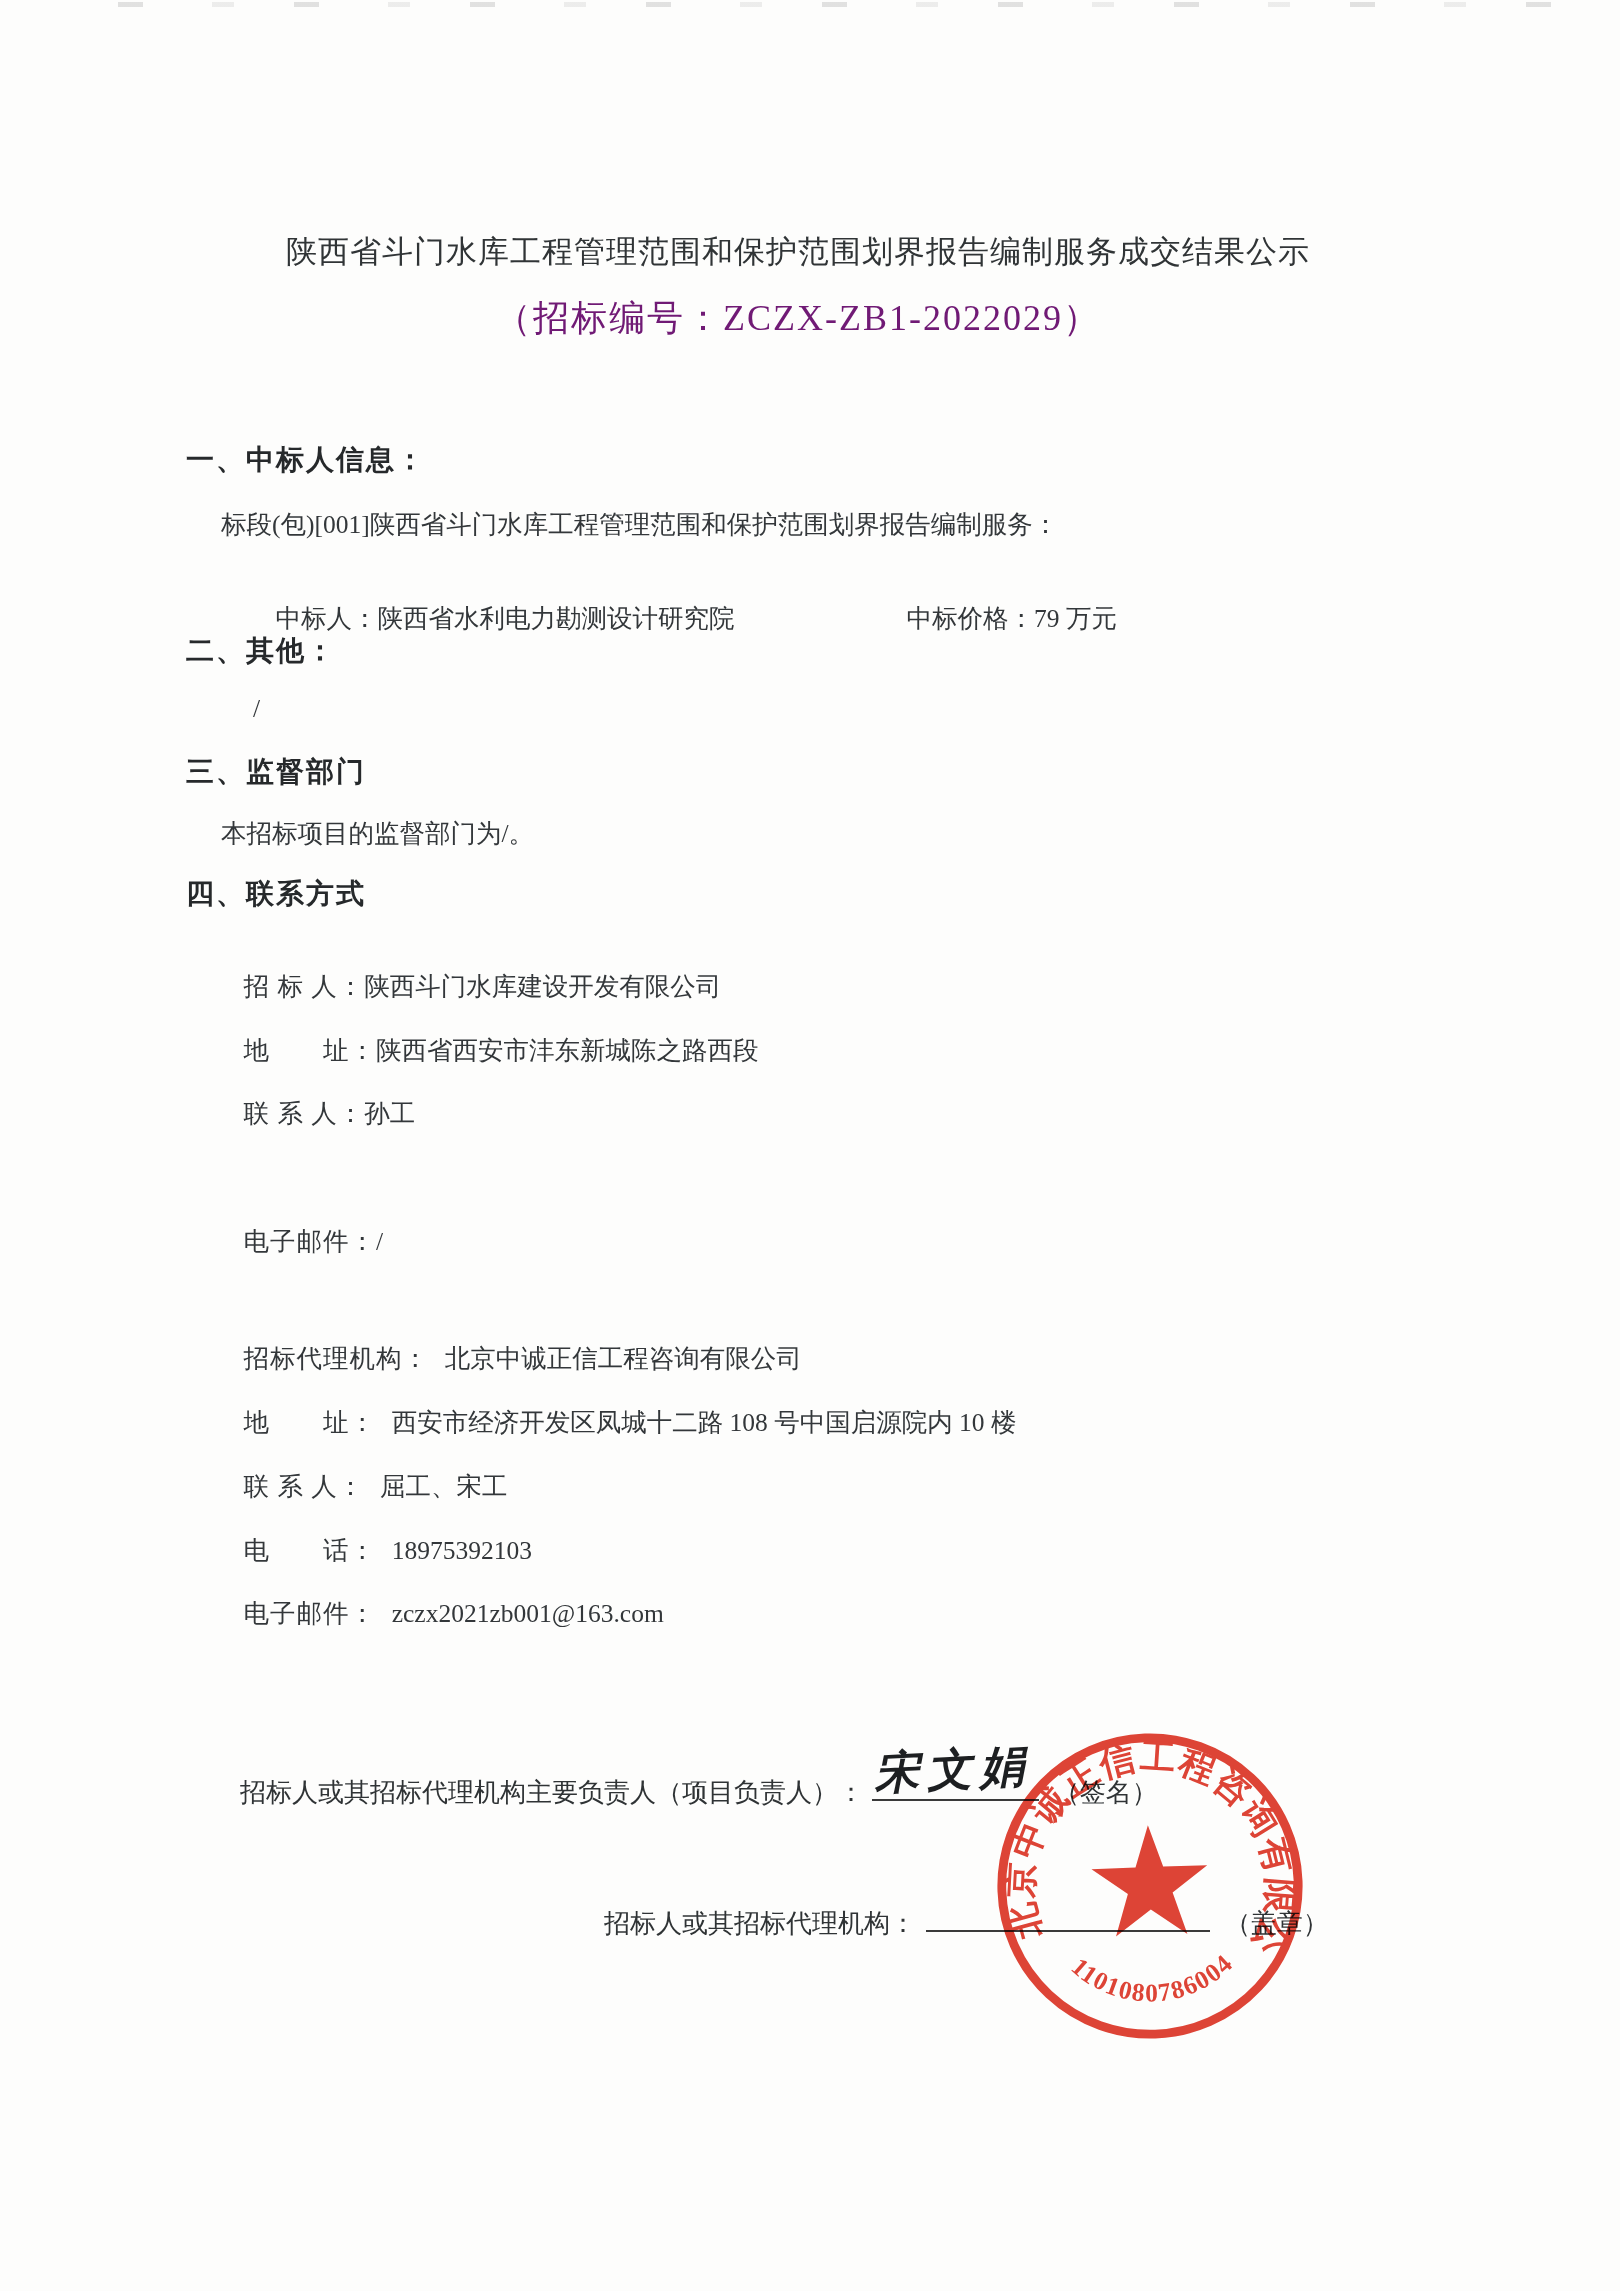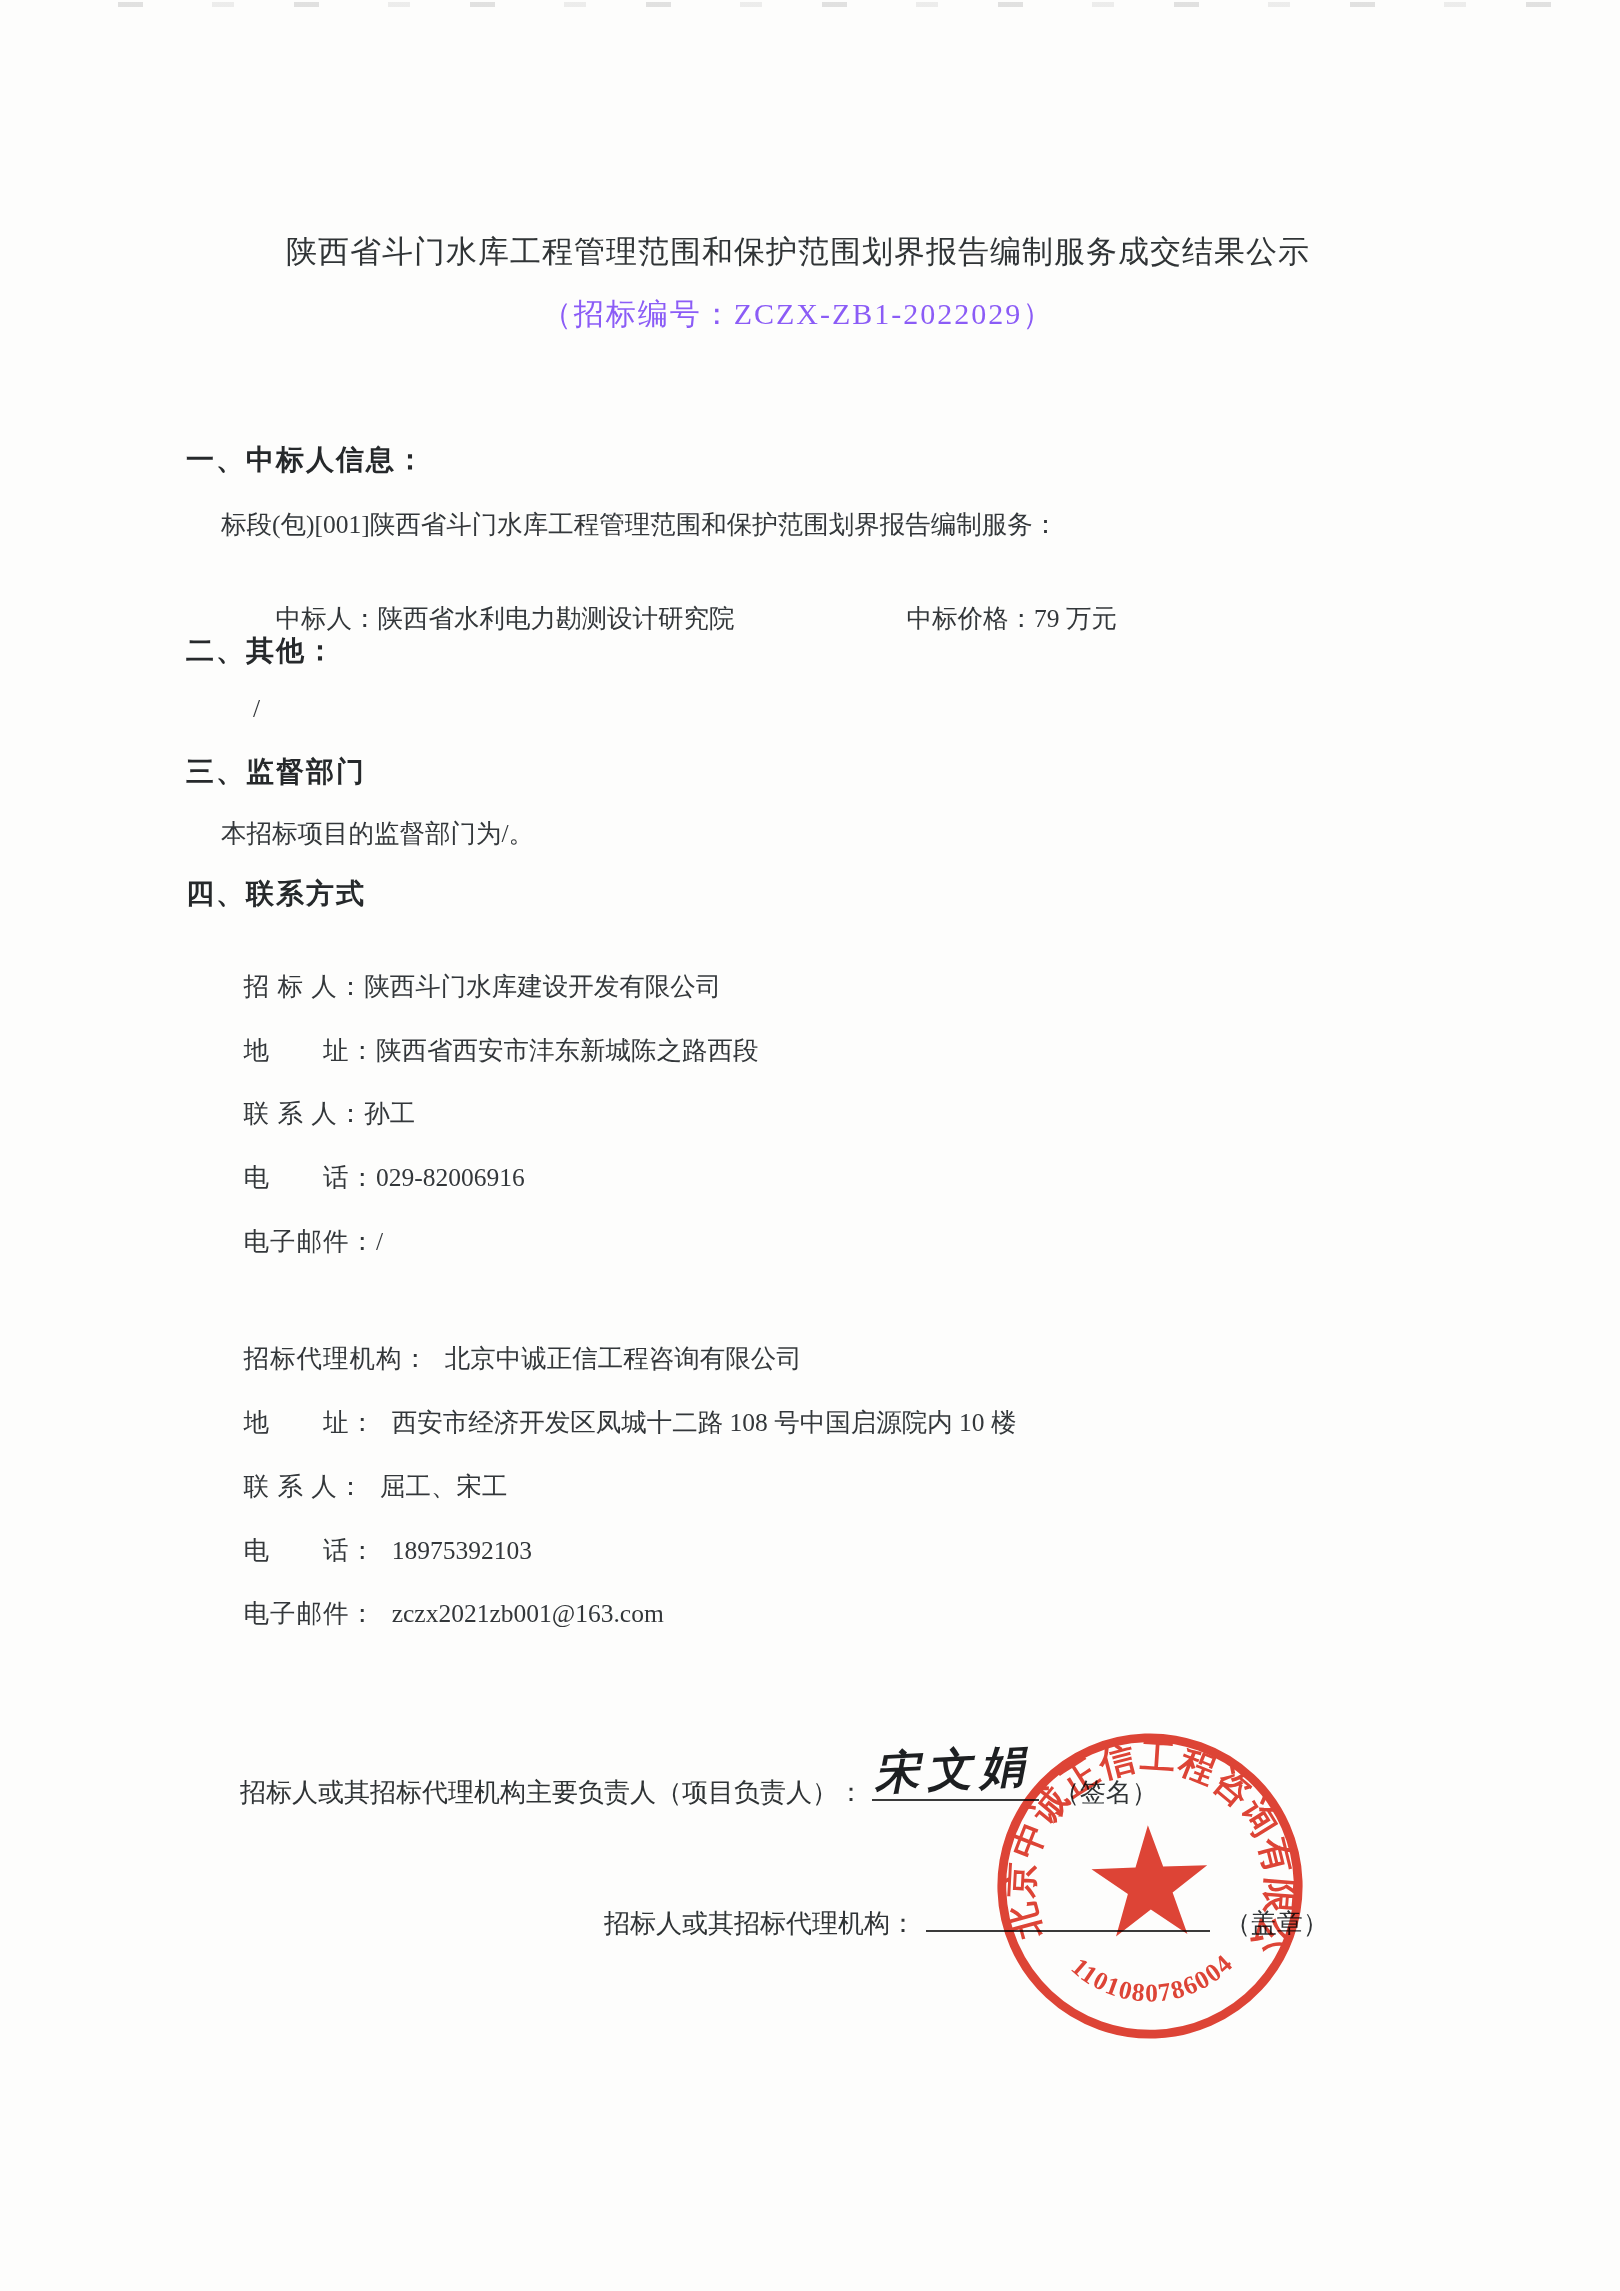--- a/index.html
+++ b/index.html
@@ -20,21 +20,21 @@
       rgba(170,170,170,.4) 94px 116px, transparent 116px 176px);
     opacity: .5;
   }
 
   .abs { position: absolute; }
 
   .title-block { left: 0; width: 100%; text-align: center; }
   .doc-title {
     font-size: 31px; letter-spacing: 1px; color: #303436; font-weight: 500;
   }
-  .doc-subtitle { font-size: 30px; color: #8b5cf6; letter-spacing: 2px; }
+  .doc-subtitle { font-size: 36px; color: #701a75; letter-spacing: 2px; }
 
   .sec-heading {
     font-family: Liberation Serif, serif;
     font-weight: bold; font-size: 28px; color: #26292b; letter-spacing: 2px;
   }
   .body-line { font-size: 25.5px; white-space: pre-wrap; color: #33373a; }
   .winner-price .price { margin-left: 172px; }
 
   .contact-row { font-size: 25.5px; white-space: pre-wrap; color: #33373a; }
   .contact-row .lbl { letter-spacing: 1px; }
@@ -97,23 +97,20 @@
 
   <div class="abs contact-row" style="left:218px; top:939px;">
     <span class="lbl">招 标 人：</span><span class="val">陕西斗门水库建设开发有限公司</span>
   </div>
   <div class="abs contact-row" style="left:218px; top:1003px;">
     <span class="lbl">地　　址：</span><span class="val">陕西省西安市沣东新城陈之路西段</span>
   </div>
   <div class="abs contact-row" style="left:218px; top:1066px;">
     <span class="lbl">联 系 人：</span><span class="val">孙工</span>
   </div>
-  <div class="abs contact-row" style="left:218px; top:1130px;">
-    <span class="lbl">电　　话：</span><span class="val">029-82006916</span>
-  </div>
   <div class="abs contact-row" style="left:218px; top:1194px;">
     <span class="lbl">电子邮件：</span><span class="val">/</span>
   </div>
 
   <div class="abs contact-row agency-row" style="left:218px; top:1311px;">
     <span class="lbl">招标代理机构：</span><span class="val">北京中诚正信工程咨询有限公司</span>
   </div>
   <div class="abs contact-row agency-row" style="left:218px; top:1375px;">
     <span class="lbl">地　　址：</span><span class="val">西安市经济开发区凤城十二路 108 号中国启源院内 10 楼</span>
   </div>

